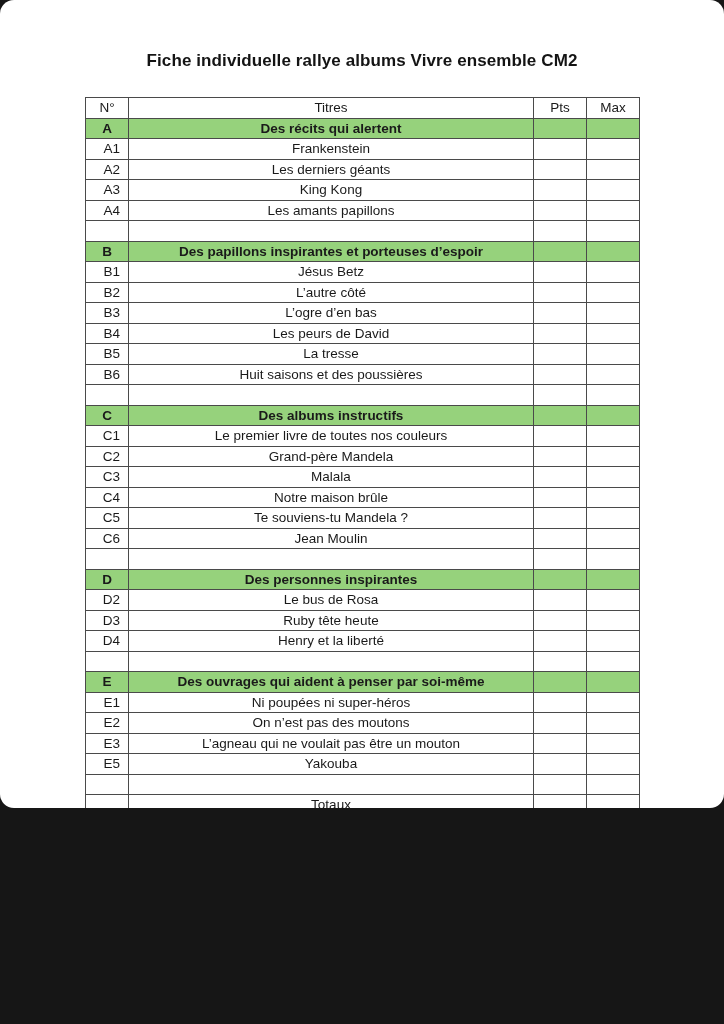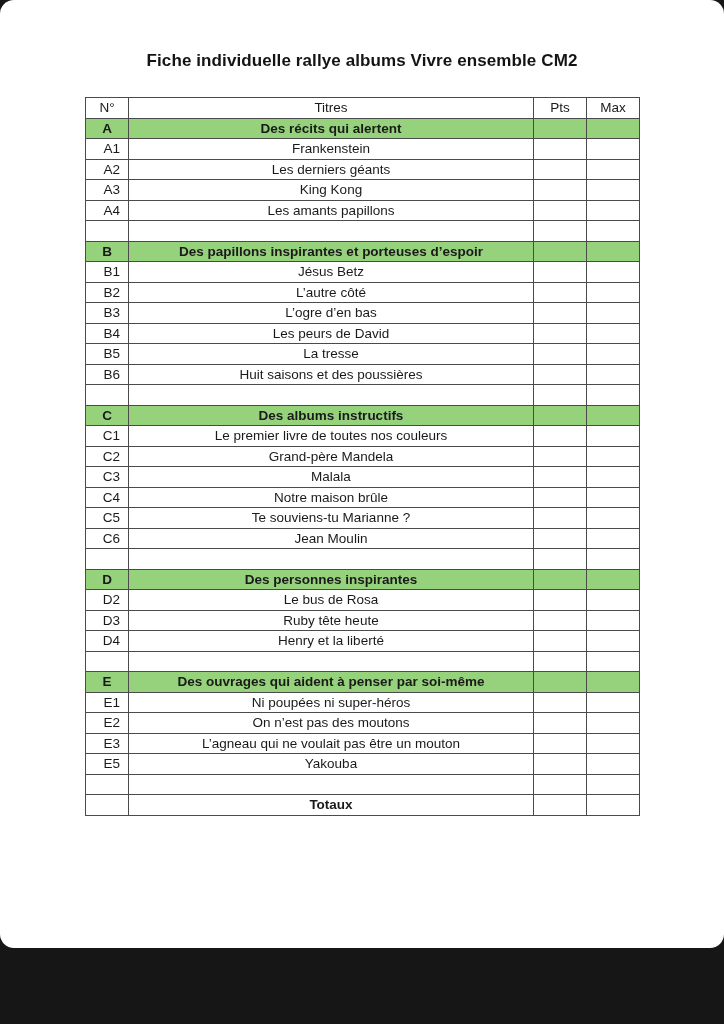--- a/index.html
+++ b/index.html
@@ -9,21 +9,21 @@
   }
   *{box-sizing:border-box;}
   html,body{margin:0;padding:0;}
   body{
     background:#161616;
     width:724px;height:1024px;
     font-family:"Liberation Sans","DejaVu Sans",sans-serif;
   }
   .page{
     position:relative;
-    width:724px;height:948px;
+    width:724px;height:808px;
     background:#ffffff;
     border-radius:14px;
     overflow:hidden;
   }
   .title{
     margin:0;
     padding-top:51px;
     text-align:center;
     font-size:17px;
     font-weight:700;
@@ -50,21 +50,21 @@
     font-weight:400;
     text-align:center;
   }
   td.cell-no{text-align:right;padding:0 2px;}
   td.cell-title{text-align:center;}
   tr.section-row td{
     background:var(--green);
     font-weight:700;
     text-align:center;
   }
-  tr.totals-row td.cell-title{font-weight:700;}
+  tr.totals-row td.cell-title{font-weight:400;}
   .footer{
     position:absolute;
     left:88px;
     top:990px;
     font-size:13px;
     color:#222;
   }
   .footer a{
     color:var(--link);
     text-decoration:underline;
@@ -202,21 +202,21 @@
           <td class="cell-max"></td>
         </tr>
         <tr>
           <td class="cell-no">C4</td>
           <td class="cell-title">Notre maison brûle</td>
           <td class="cell-pts"></td>
           <td class="cell-max"></td>
         </tr>
         <tr>
           <td class="cell-no">C5</td>
-          <td class="cell-title">Te souviens-tu Marianne ?</td>
+          <td class="cell-title">Te souviens-tu Mandela ?</td>
           <td class="cell-pts"></td>
           <td class="cell-max"></td>
         </tr>
         <tr>
           <td class="cell-no">C6</td>
           <td class="cell-title">Jean Moulin</td>
           <td class="cell-pts"></td>
           <td class="cell-max"></td>
         </tr>
         <tr>

